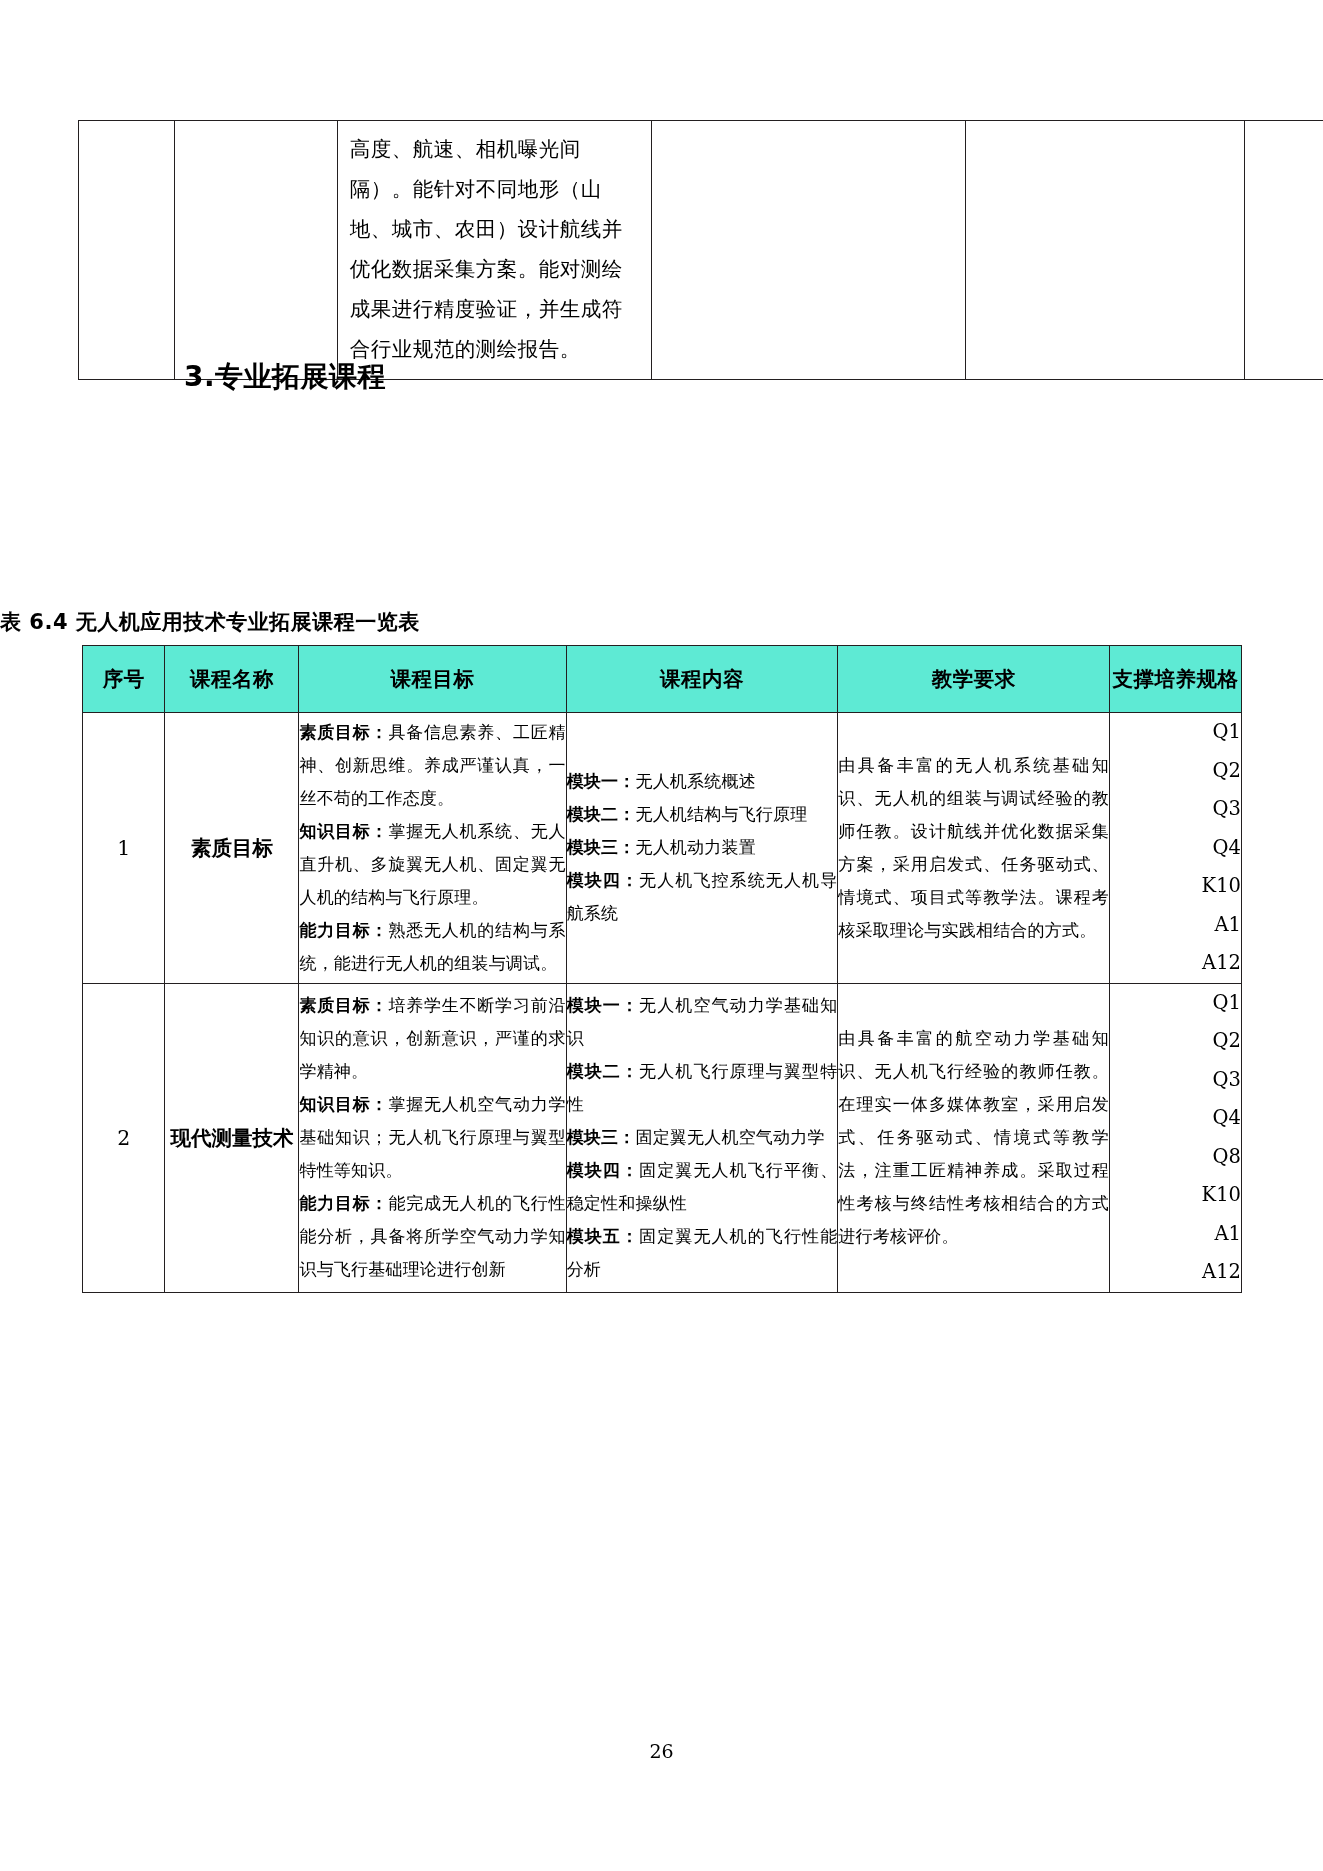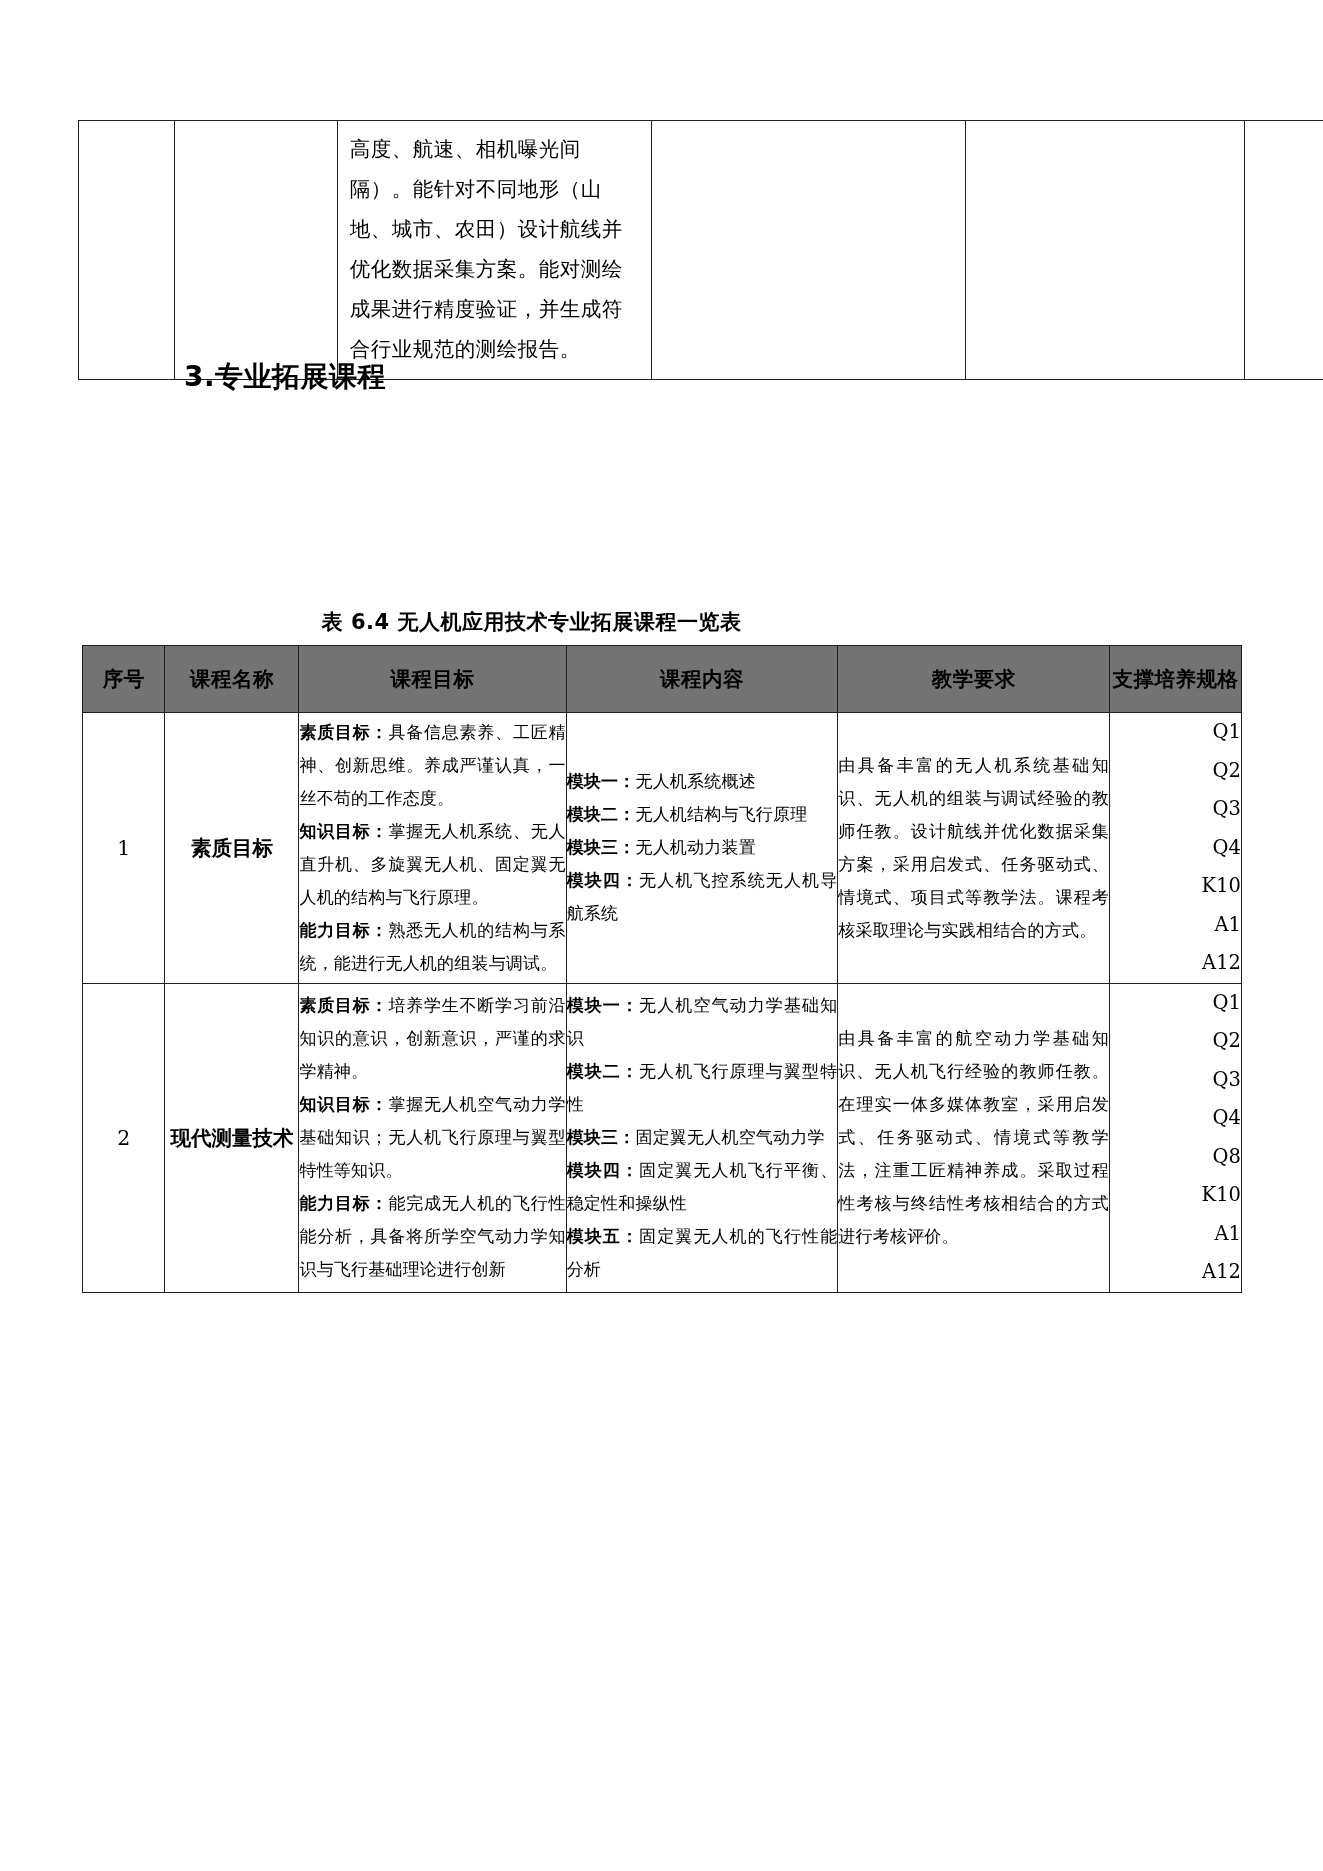--- a/index.html
+++ b/index.html
@@ -72,40 +72,39 @@
     text-indent: 66px;
     text-align: justify;
     letter-spacing: 0.3px;
   }
   
   .caption {
     position: absolute;
     left: 0;
     top: 608px;
     width: 1063px;
-    text-align: center;
     font-family: "DejaVu Sans", "Liberation Sans", sans-serif;
     font-weight: bold;
     font-size: 21px;
     letter-spacing: 0.5px;
   }
   
   .tbl-main {
     position: absolute;
     left: 82px;
     top: 645px;
     width: 1160px;
   }
   .tbl-main td, .tbl-main th {
     border: 1px solid #231f20;
     padding: 0;
     vertical-align: middle;
   }
   .tbl-main thead th {
-    background: #737373;
+    background: #5eead4;
     font-family: "DejaVu Sans", "Liberation Sans", sans-serif;
     font-weight: bold;
     font-size: 20.5px;
     height: 66px;
     line-height: 31px;
     letter-spacing: 0.5px;
   }
   .m1 { width: 72px; }
   .m2 { width: 118px; }
   .m3 { width: 236px; }
@@ -259,14 +258,15 @@
             <div>Q8</div>
             <div>K10</div>
             <div>A1</div>
             <div>A12</div>
           </div>
         </td>
       </tr>
     </tbody>
   </table>
 
+  <div class="pagenum">26</div>
 
 </div>
 
 </body></html>

